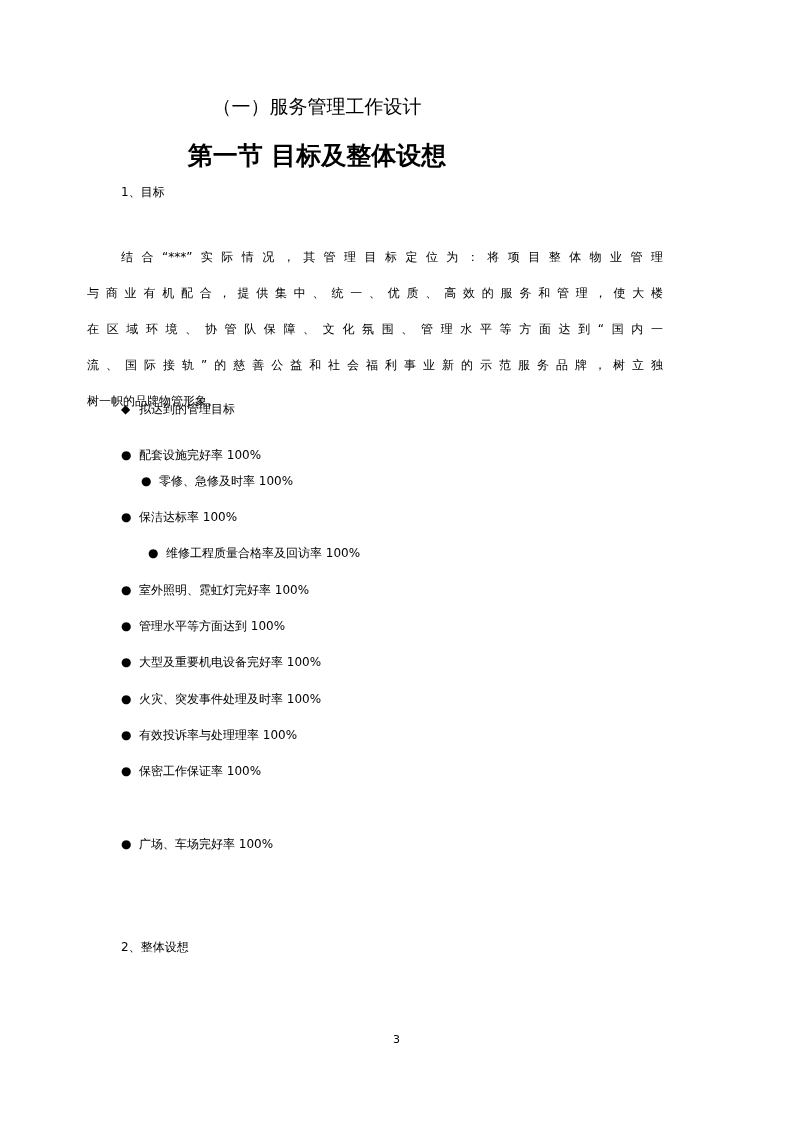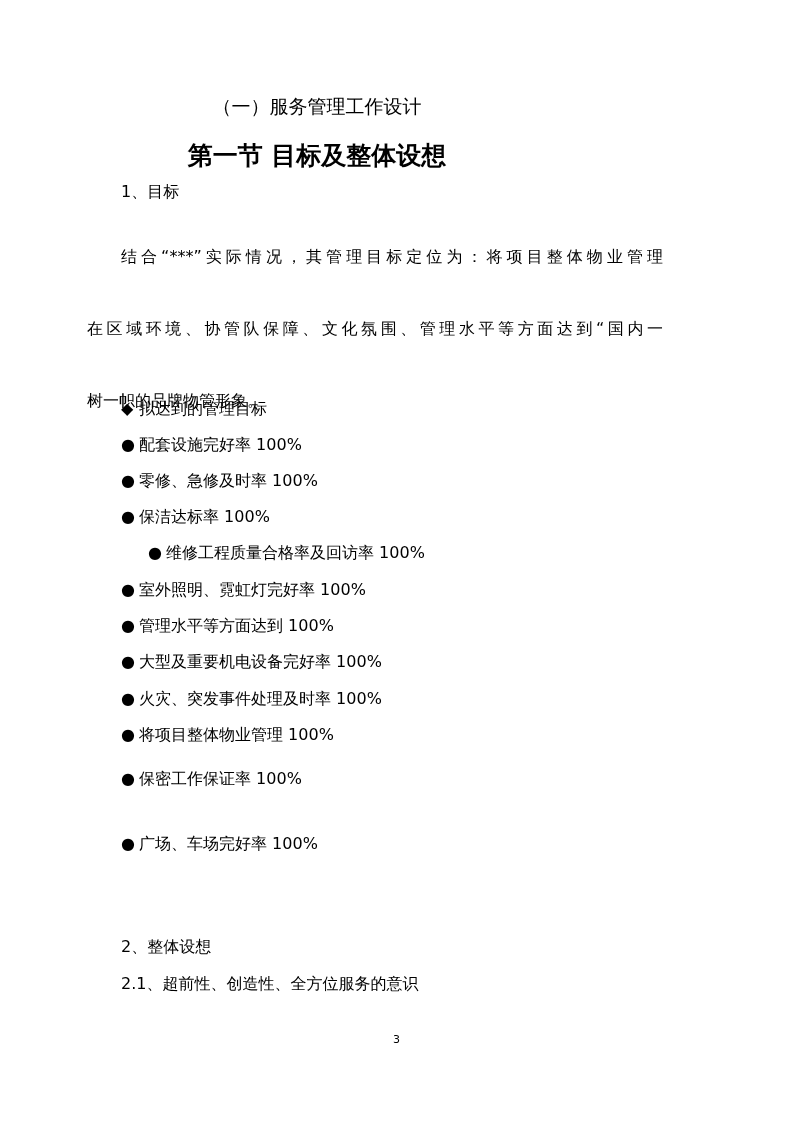--- a/index.html
+++ b/index.html
@@ -17,21 +17,21 @@
     }
     .page {
       position: absolute;
       left: 0; top: 0;
       width: 793px;
       height: 1122px;
     }
     .line {
       position: absolute;
       white-space: nowrap;
-      font-size: 16px;
+      font-size: 12px;
       line-height: 24px;
       height: 24px;
     }
     .center {
       left: 0;
       width: 634px;
       text-align: center;
     }
     .title {
       top: 94px;
@@ -79,31 +79,33 @@
 
 <div class="page">
 
   <div class="line center title">（一）服务管理工作设计</div>
 
   <div class="line center section-title">第一节 目标及整体设想</div>
 
   <div class="line indent" style="top:180px;">1、目标</div>
 
   <div class="line justify-first" style="top:245px;">结合“***”实际情况，其管理目标定位为：将项目整体物业管理</div>
+  <div class="line justify" style="top:281px;">与商业有机配合，提供集中、统一、优质、高效的服务和管理，使大楼</div>
   <div class="line justify" style="top:317px;">在区域环境、协管队保障、文化氛围、管理水平等方面达到“国内一</div>
+  <div class="line justify" style="top:353px;">流、国际接轨”的慈善公益和社会福利事业新的示范服务品牌，树立独</div>
   <div class="line indent" style="top:397px;">
     <span class="bullet-glyph">◆</span><span>拟达到的管理目标</span>
   </div>
 
   <div class="line flush" style="top:389px; left:87px;">树一帜的品牌物管形象。</div>
 
-  <div class="line indent" style="top:433px;">
+  <div class="line indent" style="top:443px;">
     <span class="bullet-glyph">●</span><span>配套设施完好率</span> <span class="num">100%</span>
   </div>
-  <div class="line indent" style="top:469px;">
+  <div class="line indent" style="top:469px;margin-left:20px;">
     <span class="bullet-glyph">●</span><span>零修、急修及时率</span> <span class="num">100%</span>
   </div>
   <div class="line indent" style="top:505px;">
     <span class="bullet-glyph">●</span><span>保洁达标率</span> <span class="num">100%</span>
   </div>
   <div class="line indent" style="top:541px;margin-left:27px;">
     <span class="bullet-glyph">●</span><span>维修工程质量合格率及回访率</span> <span class="num">100%</span>
   </div>
   <div class="line indent" style="top:578px;">
     <span class="bullet-glyph">●</span><span>室外照明、霓虹灯完好率</span> <span class="num">100%</span>
@@ -111,32 +113,29 @@
   <div class="line indent" style="top:614px;">
     <span class="bullet-glyph">●</span><span>管理水平等方面达到</span> <span class="num">100%</span>
   </div>
   <div class="line indent" style="top:650px;">
     <span class="bullet-glyph">●</span><span>大型及重要机电设备完好率</span> <span class="num">100%</span>
   </div>
   <div class="line indent" style="top:687px;">
     <span class="bullet-glyph">●</span><span>火灾、突发事件处理及时率</span> <span class="num">100%</span>
   </div>
   <div class="line indent" style="top:723px;">
-    <span class="bullet-glyph">●</span><span>将项目整体物业管理</span> <span class="num">100%</span>
+    <span class="bullet-glyph">●</span><span>有效投诉率与处理理率</span> <span class="num">100%</span>
   </div>
-  <div class="line indent" style="top:759px;margin-top:8px;">
+  <div class="line indent" style="top:759px;">
     <span class="bullet-glyph">●</span><span>保密工作保证率</span> <span class="num">100%</span>
   </div>
   <div class="line indent" style="top:832px;">
     <span class="bullet-glyph">●</span><span>广场、车场完好率</span> <span class="num">100%</span>
   </div>
 
   <div class="line indent" style="top:935px;">
     <span class="num">2</span><span>、整体设想</span>
   </div>
 
-  <div class="line indent" style="top:972px;">
-    <span class="num">2.1</span><span>、超前性、创造性、全方位服务的意识</span>
-  </div>
 
   <div class="page-number">3</div>
 
 </div>
 
 </body></html>

